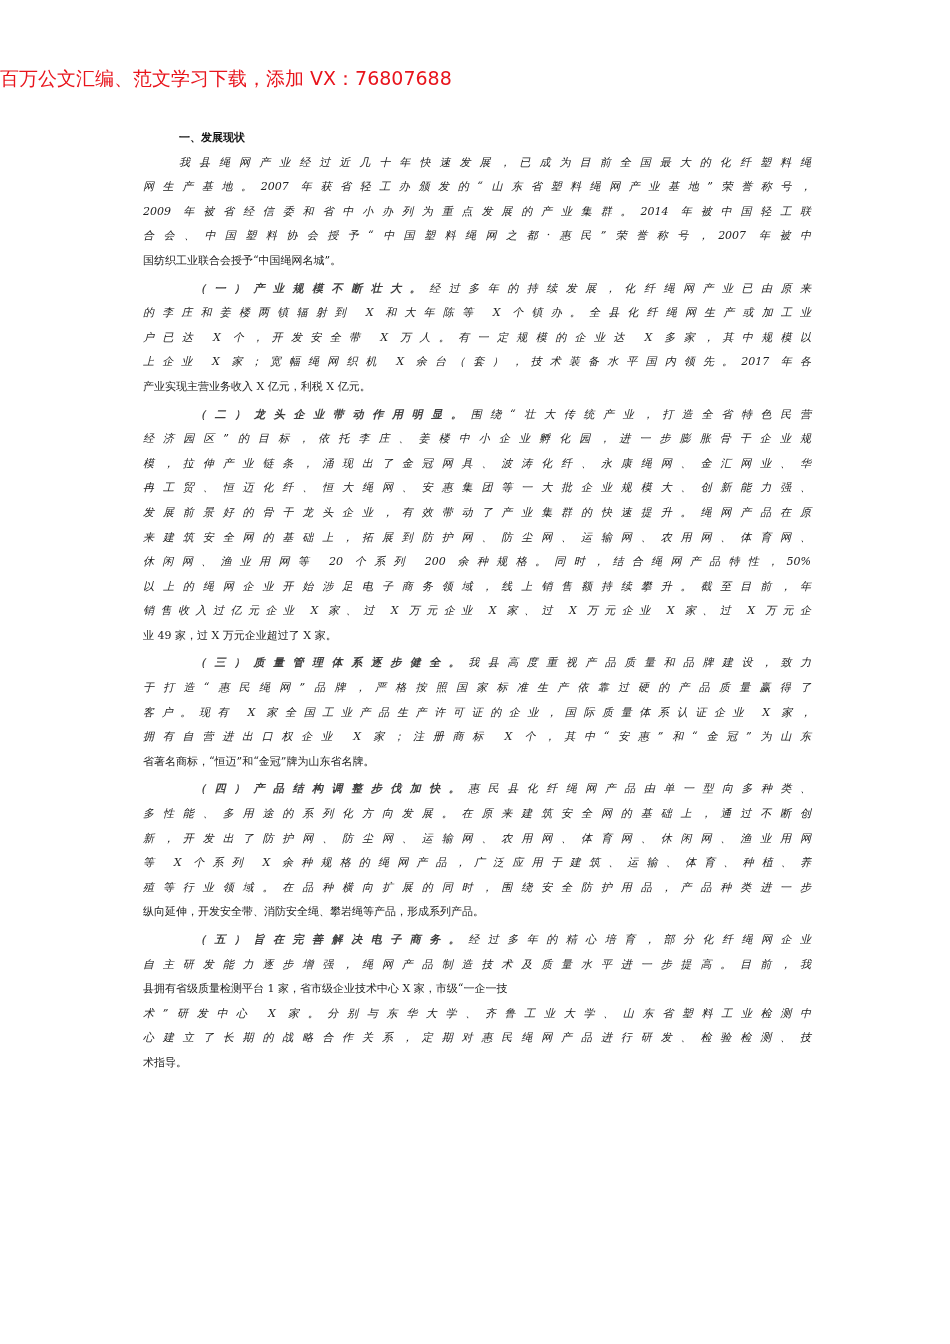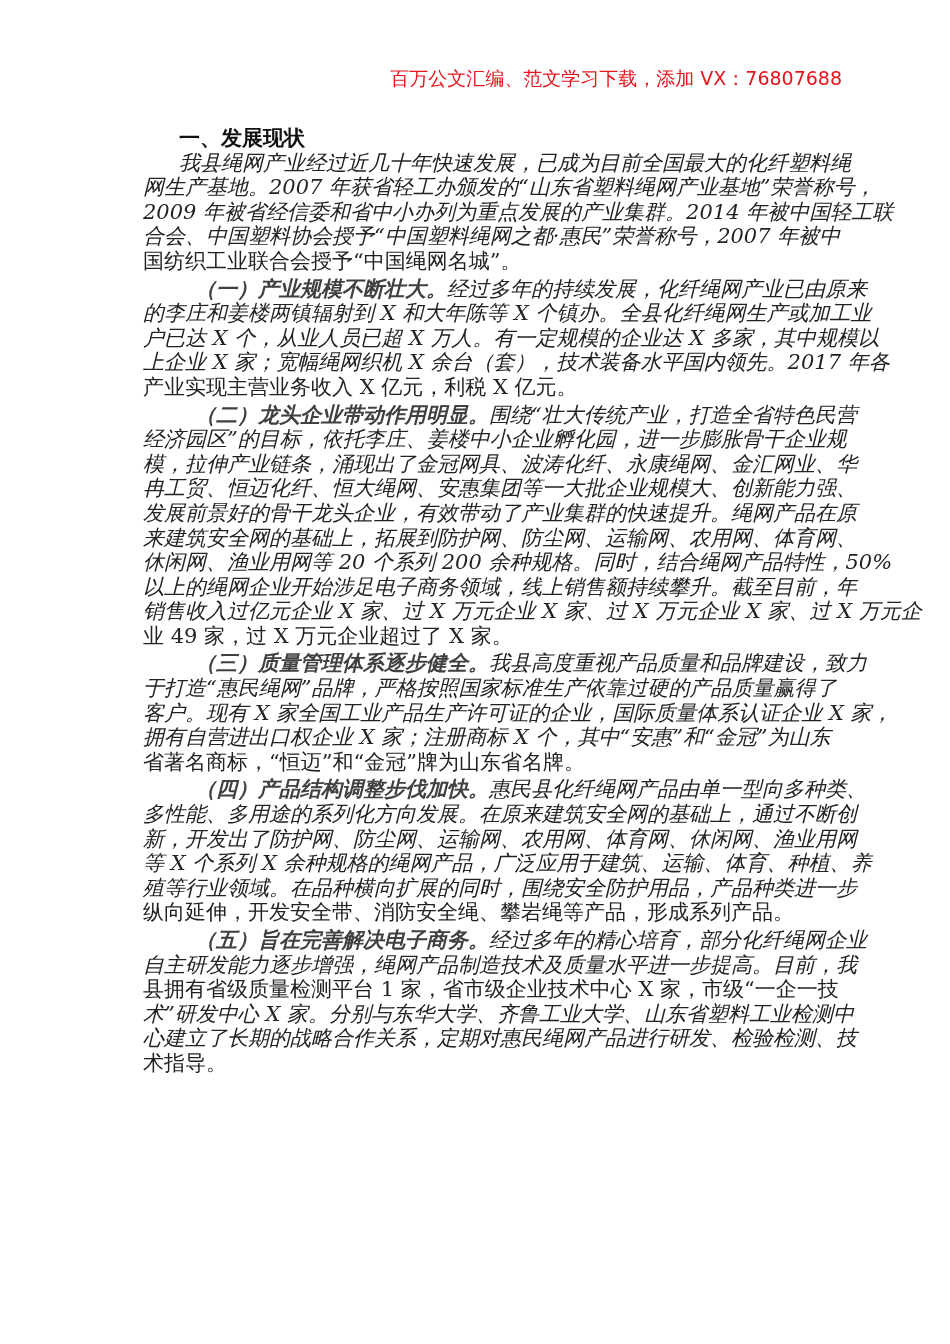--- a/index.html
+++ b/index.html
@@ -1,25 +1,25 @@
 <!DOCTYPE html>
 <html><head>
 <meta charset="utf-8">
 <style>
   html, body { margin: 0; padding: 0; background: #ffffff; }
   body { width: 950px; height: 1344px; position: relative; overflow: hidden; }
   .banner {
-    position: absolute; left: 0; top: 66px; width: 842px; text-align: right;
+    position: absolute; left: 0; top: 66px; width: 842px; text-align: left;
     color: #e8141c; font-family: "DejaVu Sans", "Liberation Sans", sans-serif;
     font-size: 19px; letter-spacing: 0px;
   }
   .doc {
     position: absolute; left: 143px; top: 126px; width: 668px;
     font-family: "DejaVu Serif", "Liberation Serif", serif;
-    color: #222222; font-size: 21px;
+    color: #222222; font-size: 11px;
   }
   .line { height: 24.6px; line-height: 24.6px; white-space: nowrap; overflow: visible; }
   .line.justify { text-align: justify; text-align-last: justify; font-style: italic; }
   .indent { padding-left: 36px; }
   .section-heading {
     font-family: "DejaVu Sans", "Liberation Sans", sans-serif; font-weight: bold; color: #111;
   }
   .sub-heading {
     font-family: "DejaVu Sans", "Liberation Sans", sans-serif; font-weight: bold; color: #404040; margin-left: 16px;
   }
@@ -39,21 +39,21 @@
     <div class="line justify">网生产基地。2007 年获省轻工办颁发的“山东省塑料绳网产业基地”荣誉称号，</div>
     <div class="line justify">2009 年被省经信委和省中小办列为重点发展的产业集群。2014 年被中国轻工联</div>
     <div class="line justify">合会、中国塑料协会授予“中国塑料绳网之都·惠民”荣誉称号，2007 年被中</div>
     <div class="line">国纺织工业联合会授予“中国绳网名城”。</div>
   </div>
 
   <div class="gap"></div>
   <div>
     <div class="line indent justify"><span class="sub-heading">（一）产业规模不断壮大。</span><span>经过多年的持续发展，化纤绳网产业已由原来</span></div>
     <div class="line justify">的李庄和姜楼两镇辐射到 X 和大年陈等 X 个镇办。全县化纤绳网生产或加工业</div>
-    <div class="line justify">户已达 X 个，从业人员已超 X 万人。有一定规模的企业达 X 多家，其中规模以</div>
+    <div class="line justify">户已达 X 个，开发安全带 X 万人。有一定规模的企业达 X 多家，其中规模以</div>
     <div class="line justify">上企业 X 家；宽幅绳网织机 X 余台（套），技术装备水平国内领先。2017 年各</div>
     <div class="line">产业实现主营业务收入 X 亿元，利税 X 亿元。</div>
   </div>
 
   <div class="gap"></div>
   <div>
     <div class="line indent justify"><span class="sub-heading">（二）龙头企业带动作用明显。</span><span>围绕“壮大传统产业，打造全省特色民营</span></div>
     <div class="line justify">经济园区”的目标，依托李庄、姜楼中小企业孵化园，进一步膨胀骨干企业规</div>
     <div class="line justify">模，拉伸产业链条，涌现出了金冠网具、波涛化纤、永康绳网、金汇网业、华</div>
     <div class="line justify">冉工贸、恒迈化纤、恒大绳网、安惠集团等一大批企业规模大、创新能力强、</div>

